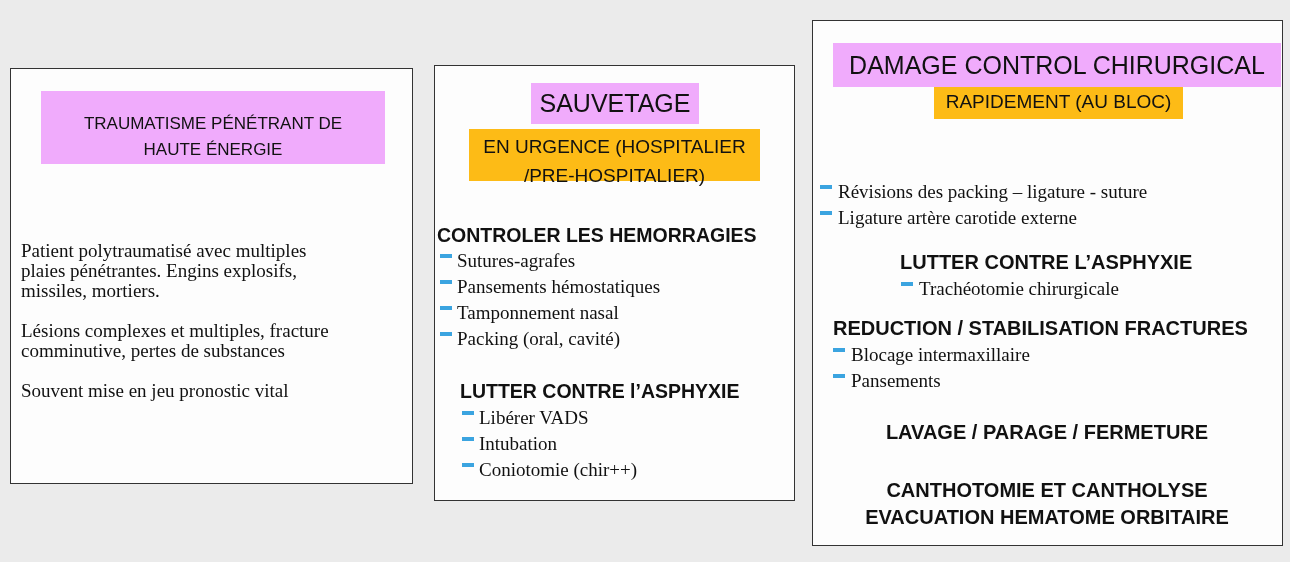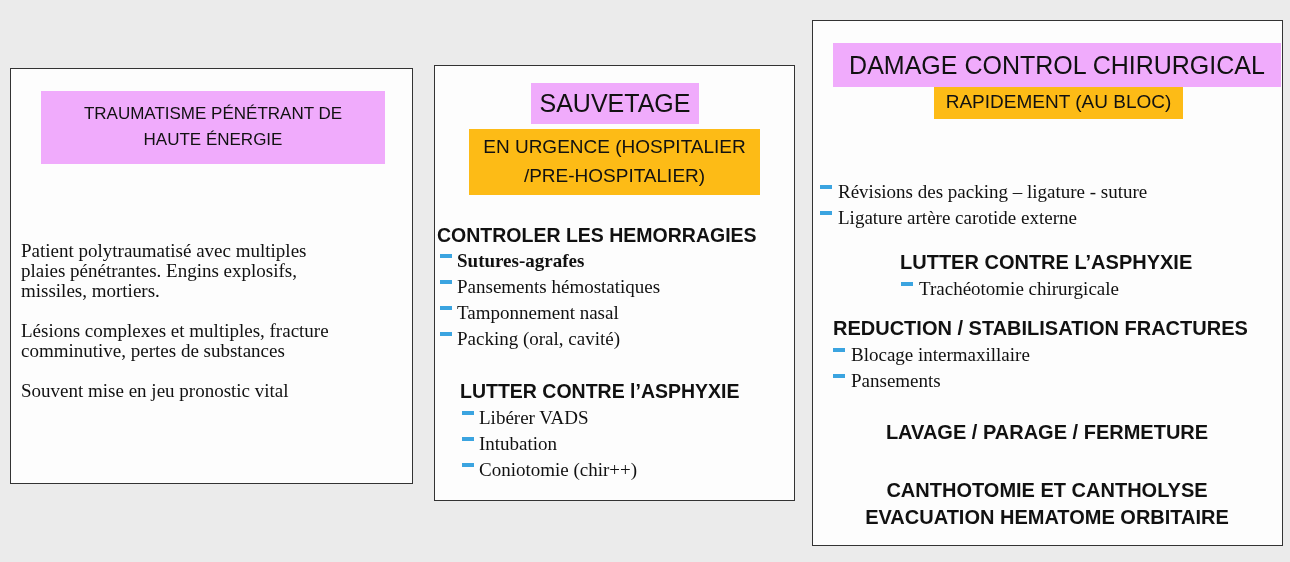--- a/index.html
+++ b/index.html
@@ -9,46 +9,46 @@
   .amber{position:absolute;background:#fdbb16;color:#111;text-align:center;font-family:"Liberation Sans",sans-serif;}
   .head{position:absolute;font-weight:bold;font-family:"Liberation Sans",sans-serif;color:#111;white-space:nowrap;}
   .item{position:absolute;font-family:"Liberation Serif",serif;color:#111;font-size:19px;white-space:nowrap;}
   .dash{position:absolute;width:12px;height:4px;background:#3ba4e0;}
   .para{position:absolute;font-family:"Liberation Serif",serif;color:#111;font-size:19px;line-height:20px;}
 </style>
 </head>
 <body>
 
 <div class="panel" style="left:10px;top:68px;width:403px;height:416px;">
-  <div class="teal" style="left:30px;top:22px;width:344px;height:73px;font-size:17px;line-height:26px;padding-top:10px;box-sizing:border-box;">
+  <div class="teal" style="left:30px;top:22px;width:344px;height:73px;font-size:17px;line-height:26px;padding-top:20px;box-sizing:border-box;">
     <div>TRAUMATISME PÉNÉTRANT DE</div>
     <div>HAUTE ÉNERGIE</div>
   </div>
   <div class="para" style="left:10px;top:172px;">
     <div>Patient polytraumatisé avec multiples</div>
     <div>plaies pénétrantes. Engins explosifs,</div>
     <div>missiles, mortiers.</div>
   </div>
   <div class="para" style="left:10px;top:252px;">
     <div>Lésions complexes et multiples, fracture</div>
     <div>comminutive, pertes de substances</div>
   </div>
   <div class="para" style="left:10px;top:312px;">Souvent mise en jeu pronostic vital</div>
 </div>
 
 <div class="panel" style="left:434px;top:65px;width:361px;height:436px;">
   <div class="teal" style="left:96px;top:17px;width:168px;height:41px;font-size:25px;line-height:41px;">SAUVETAGE</div>
-  <div class="amber" style="left:34px;top:63px;width:291px;height:66px;font-size:19px;line-height:29px;padding-top:3px;box-sizing:border-box;">
+  <div class="amber" style="left:34px;top:63px;width:291px;height:52px;font-size:19px;line-height:29px;padding-top:3px;box-sizing:border-box;">
     <div>EN URGENCE (HOSPITALIER</div>
     <div>/PRE-HOSPITALIER)</div>
   </div>
 
   <div class="head" style="left:2px;top:158px;font-size:19.5px;">CONTROLER LES HEMORRAGIES</div>
   <span class="dash" style="left:5px;top:188px;"></span>
-  <div class="item" style="left:22px;top:184px;font-weight:bold;">Sutures-agrafes</div>
+  <div class="item" style="left:22px;top:184px;">Sutures-agrafes</div>
   <span class="dash" style="left:5px;top:214px;"></span>
   <div class="item" style="left:22px;top:210px;">Pansements hémostatiques</div>
   <span class="dash" style="left:5px;top:240px;"></span>
   <div class="item" style="left:22px;top:236px;">Tamponnement nasal</div>
   <span class="dash" style="left:5px;top:266px;"></span>
   <div class="item" style="left:22px;top:262px;">Packing (oral, cavité)</div>
 
   <div class="head" style="left:25px;top:314px;font-size:19.5px;">LUTTER CONTRE l’ASPHYXIE</div>
   <span class="dash" style="left:27px;top:345px;"></span>
   <div class="item" style="left:44px;top:341px;">Libérer VADS</div>

